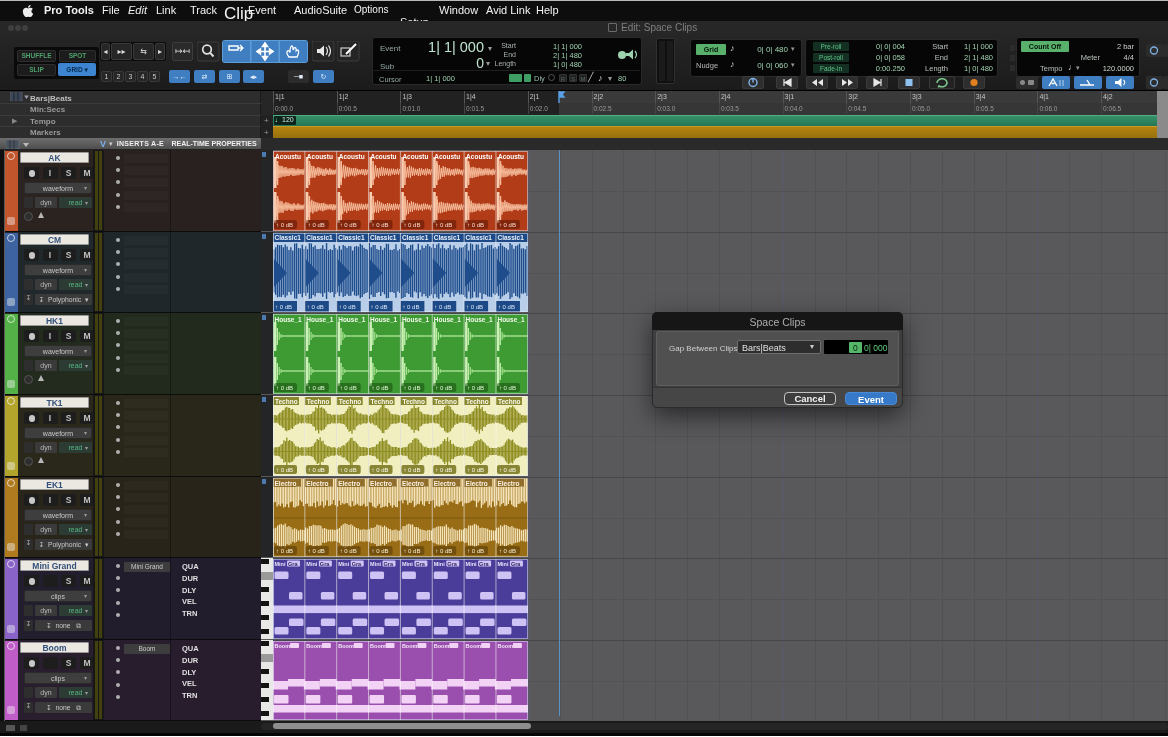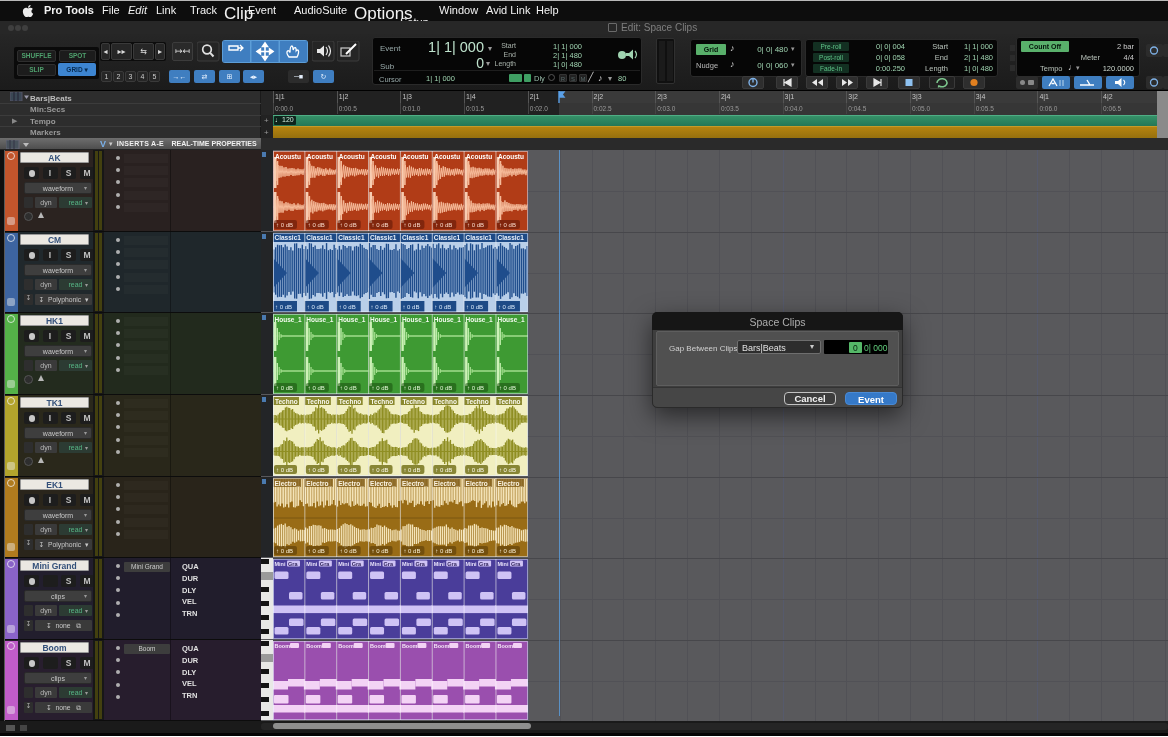--- a/index.html
+++ b/index.html
@@ -11,21 +11,21 @@
       <path fill="#ededed" d="M318.7 268.7c-.2-36.7 16.4-64.4 50-84.8-18.8-26.9-47.2-41.7-84.7-44.6-35.5-2.7-74.3 20.7-88.5 20.7-15 0-49.4-19.7-76.4-19.7C63.3 141.2 4 184.8 4 273.5q0 39.3 14.4 81.2c12.8 36.7 59 126.7 107.2 125.2 25.2-.6 43-17.9 75.8-17.9 31.8 0 48.3 17.9 76.4 17.9 48.6-.7 90.4-82.5 102.6-119.3-65.2-30.7-61.7-90-61.7-91.9zm-56.6-164.2c27.3-32.4 24.8-61.9 24-72.5-24.1 1.4-52 16.4-67.9 34.9-17.5 19.8-27.8 44.3-25.6 71.9 26.1 2 49.9-11.4 69.5-34.3z"></path>
     </svg>
 <div class="a" style="left:44px;top:4px;color:#f2f2f2;font-size:11px;font-weight:bold;">Pro Tools</div>
 <div class="a" style="left:102px;top:4px;color:#f2f2f2;font-size:11px;font-weight:normal;">File</div>
 <div class="a" style="left:128px;top:4px;color:#f2f2f2;font-size:11px;font-weight:normal;font-style:italic;">Edit</div>
 <div class="a" style="left:156px;top:4px;color:#f2f2f2;font-size:11px;font-weight:normal;">Link</div>
 <div class="a" style="left:190px;top:4px;color:#f2f2f2;font-size:11px;font-weight:normal;">Track</div>
 <div class="a" style="left:224px;top:4px;color:#f2f2f2;font-size:17px;font-weight:normal;">Clip</div>
 <div class="a" style="left:248px;top:4px;color:#f2f2f2;font-size:11px;font-weight:normal;">Event</div>
 <div class="a" style="left:294px;top:4px;color:#f2f2f2;font-size:11px;font-weight:normal;">AudioSuite</div>
-<div class="a" style="left:354px;top:4px;color:#f2f2f2;font-size:17px;font-weight:normal;">Options</div>
+<div class="a" style="left:354px;top:4px;color:#f2f2f2;font-size:10px;font-weight:normal;">Options</div>
 <div class="a" style="left:400px;top:4px;color:#f2f2f2;font-size:11px;font-weight:normal;margin-top:12px;">Setup</div>
 <div class="a" style="left:439px;top:4px;color:#f2f2f2;font-size:11px;font-weight:normal;">Window</div>
 <div class="a" style="left:486px;top:4px;color:#f2f2f2;font-size:11px;font-weight:normal;">Avid Link</div>
 <div class="a" style="left:536px;top:4px;color:#f2f2f2;font-size:11px;font-weight:normal;">Help</div>
 <div class="a" style="left:0;top:21px;width:1168px;height:13px;background:#272727;"></div>
 <div class="a" style="left:8px;top:24.5px;width:6px;height:6px;border-radius:50%;background:#3f3f3f;"></div>
 <div class="a" style="left:15px;top:24.5px;width:6px;height:6px;border-radius:50%;background:#3f3f3f;"></div>
 <div class="a" style="left:22px;top:24.5px;width:6px;height:6px;border-radius:50%;background:#3f3f3f;"></div>
 <div class="a" style="left:608px;top:23px;width:9px;height:9px;border:1px solid #6a6a6a;border-radius:1px;"></div>
 <div class="a" style="left:621px;top:22px;color:#7f7f7f;font-size:10px;">Edit: Space Clips</div>

